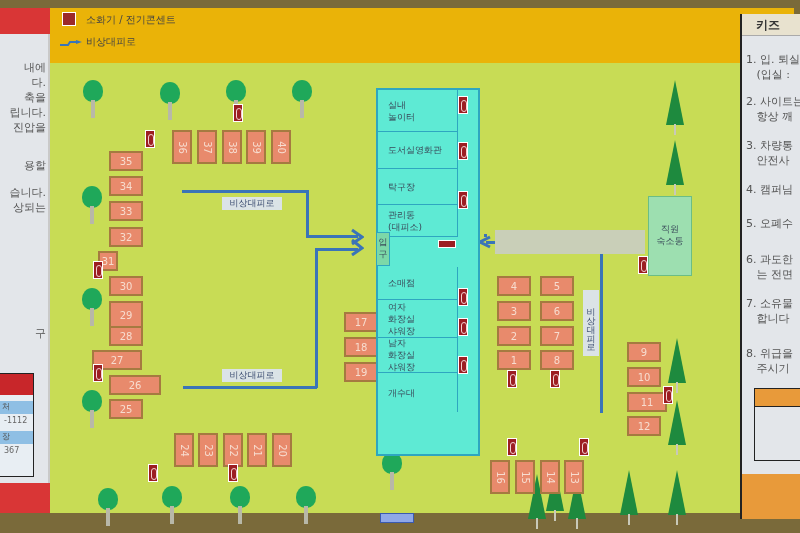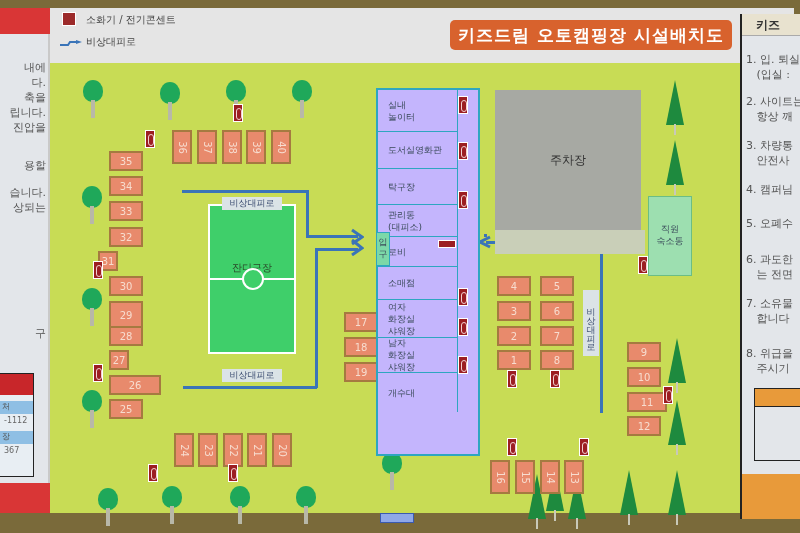--- a/index.html
+++ b/index.html
@@ -8,21 +8,21 @@
   #left-panel { left: 0; top: 8px; width: 50px; height: 505px; background: #e3e6ea; border-right: 2px solid #c9c9c9; }
   #left-panel .red-top { position:absolute; left:0; top:0; width:50px; height:26px; background:#d93636; }
   #left-panel .txt { position:absolute; right:2px; font-size:11px; color:#555; white-space:nowrap; }
   #left-panel .box { position:absolute; left:0; top:365px; width:34px; height:104px; border:1.5px solid #222; border-left:none; background:#e8eef3; }
   #left-panel .box .hdr { height:21px; background:#c8262a; }
   #left-panel .box .row { height:13px; margin-top:6px; background:#8fbfe4; font-size:8px; color:#555; padding-left:2px; }
   #left-panel .box .num { font-size:8px; color:#666; padding-left:4px; margin-top:2px;}
   #left-panel .red-bottom { position:absolute; left:0; top:475px; width:50px; height:30px; background:#d93636; }
 
   #board { left: 50px; top: 8px; width: 690px; height: 505px; background: #c8dc55; }
-  #header-strip { position:absolute; left:0; top:0; width:744px; height:55px; background:#e5e5e5; }
+  #header-strip { position:absolute; left:0; top:0; width:744px; height:55px; background:#eab308; }
   #legend-fire { position:absolute; left:12px; top:4px; width:14px; height:14px; background:#9c2a2a; border:1px solid #fff; }
   #legend-fire-label { position:absolute; left:36px; top:5px; font-size:10px; color:#444; }
   #legend-arrow { position:absolute; left:10px; top:32px; width:22px; height:6px; }
   #legend-arrow-label { position:absolute; left:36px; top:27px; font-size:10px; color:#444; }
   #title { position:absolute; left:400px; top:12px; width:282px; height:30px; background:#d8622d; border-radius:5px; color:#fff; font-size:17px; font-weight:bold; text-align:center; line-height:30px; letter-spacing:1px; }
 
   .site { position:absolute; background:#e88a6c; border:2px solid #a57a40; color:#f7dccf; font-size:10px; display:flex; align-items:center; justify-content:center; }
   .site.v span { transform: rotate(90deg); }
   .fire { position:absolute; width:10px; height:18px; background:#9c1e22; border:1px solid #fff; }
   .fire::after { content:""; position:absolute; left:2px; top:3px; width:4px; height:10px; border:1px solid #f0d0d0; border-radius:3px; }
@@ -34,21 +34,21 @@
   .pine .trunk { position:absolute; left:8px; top:44px; width:2px; height:11px; background:#c9c9b9; }
 
   #field { position:absolute; left:158px; top:196px; width:88px; height:150px; background:#3fcf6a; border:2px solid #fff; }
   #field .mid { position:absolute; left:0; top:72px; width:100%; height:2px; background:#fff; }
   #field .circle { position:absolute; left:32px; top:62px; width:22px; height:22px; border:2px solid #fff; border-radius:50%; background:#3fcf6a; }
   #field-label { position:absolute; left:0; top:55px; width:100%; text-align:center; font-size:10px; color:#2a4a2a; }
 
   .path-label { position:absolute; background:#dbe3e6; color:#3a4b70; font-size:9px; text-align:center; }
   .blue { position:absolute; background:#3a74b8; }
 
-  #facility { position:absolute; left:326px; top:80px; width:104px; height:368px; background:#c4b5fd; border:2px solid #2ea6c0; }
+  #facility { position:absolute; left:326px; top:80px; width:104px; height:368px; background:#5eead4; border:2px solid #2ea6c0; }
   .fac-room { position:absolute; left:0; width:80px; border-bottom:1.5px solid #2ea6c0; border-right:1.5px solid #2ea6c0; font-size:9px; color:#3a4a5a; display:flex; align-items:center; padding-left:10px; line-height:12px; }
   #entrance { position:absolute; left:326px; top:224px; width:14px; height:34px; background:#7cd8a8; border:1.5px solid #2ea6c0; font-size:9px; color:#3a4a5a; text-align:center; line-height:12px; padding-top:3px; }
 
   #parking { position:absolute; left:445px; top:82px; width:146px; height:140px; background:#a7a9a3; color:#333; font-size:12px; display:flex; align-items:center; justify-content:center; }
   #parking-lane { position:absolute; left:445px; top:222px; width:150px; height:24px; background:#c9cfb8; }
   #staff { position:absolute; left:598px; top:188px; width:44px; height:80px; background:#9ddfb0; border:1.5px solid #6bbd85; color:#3a4a5a; font-size:9px; text-align:center; padding-top:26px; line-height:12px; }
   #main-gate { position:absolute; left:330px; top:505px; width:34px; height:10px; background:#8fa8e8; border:1.5px solid #3a5ab0; }
   #main-gate-label { position:absolute; left:328px; top:492px; font-size:13px; color:#444;margin-top:32px; }
 
   #right-panel { left: 740px; top: 14px; width: 60px; height: 505px; background: #e3e6ea; border-left:2px solid #222; }
@@ -84,21 +84,20 @@
 
 <div id="board" class="abs">
   <div id="header-strip">
     <div id="legend-fire"></div>
     <div id="legend-fire-label">소화기 / 전기콘센트</div>
     <svg id="legend-arrow" viewBox="0 0 22 6">
         <path d="M0 5 L8 5 L10 2 L18 2" stroke="#3a74b8" stroke-width="2" fill="none"></path>
         <path d="M16 0 L22 2 L16 4 Z" fill="#3a74b8"></path>
       </svg>
     <div id="legend-arrow-label">비상대피로</div>
-    <div id="title">키즈드림  오토캠핑장  시설배치도</div>
   </div>
 
   <div class="tree" style="left:33px;top:72px">
       <div class="crown"></div>
       <div class="trunk"></div>
     </div>
   <div class="tree" style="left:110px;top:74px">
       <div class="crown"></div>
       <div class="trunk"></div>
     </div>
@@ -213,21 +212,21 @@
     </div>
   <div class="site" style="left:59px;top:268px;width:34px;height:20px">
       <span>30</span>
     </div>
   <div class="site" style="left:59px;top:293px;width:34px;height:28px">
       <span>29</span>
     </div>
   <div class="site" style="left:59px;top:318px;width:34px;height:20px">
       <span>28</span>
     </div>
-  <div class="site" style="left:59px;top:342px;width:20px;height:20px">
+  <div class="site" style="left:42px;top:342px;width:50px;height:20px">
       <span>27</span>
     </div>
   <div class="site" style="left:59px;top:367px;width:52px;height:20px">
       <span>26</span>
     </div>
   <div class="site" style="left:59px;top:391px;width:34px;height:20px">
       <span>25</span>
     </div>
 
   <div class="site v" style="left:124px;top:425px;width:20px;height:34px">
@@ -314,25 +313,20 @@
   <div class="fire" style="left:98px;top:456px"></div>
   <div class="fire" style="left:178px;top:456px"></div>
   <div class="fire" style="left:332px;top:334px"></div>
   <div class="fire" style="left:457px;top:362px"></div>
   <div class="fire" style="left:500px;top:362px"></div>
   <div class="fire" style="left:588px;top:248px"></div>
   <div class="fire" style="left:613px;top:378px"></div>
   <div class="fire" style="left:457px;top:430px"></div>
   <div class="fire" style="left:529px;top:430px"></div>
 
-  <div id="field">
-    <div id="field-label">잔디구장</div>
-    <div class="mid"></div>
-    <div class="circle"></div>
-  </div>
 
   <div class="blue" style="left:132px;top:182px;width:126px;height:3px"></div>
   <div class="blue" style="left:256px;top:182px;width:3px;height:46px"></div>
   <div class="blue" style="left:256px;top:227px;width:52px;height:3px"></div>
   <div class="blue" style="left:133px;top:378px;width:134px;height:3px"></div>
   <div class="blue" style="left:265px;top:240px;width:3px;height:140px"></div>
   <div class="blue" style="left:265px;top:240px;width:43px;height:3px"></div>
   <svg class="abs" style="left:300px;top:220px" width="14" height="28" viewBox="0 0 14 28">
       <path d="M2 2 L12 9 L2 16 M2 12 L12 20 L2 27" stroke="#3a74b8" stroke-width="3" fill="none"></path>
     </svg>
@@ -347,41 +341,39 @@
   <div class="path-label" style="left:172px;top:361px;width:60px;height:13px;line-height:13px">비상대피로</div>
   <div class="path-label" style="left:533px;top:282px;width:16px;height:66px;writing-mode:vertical-rl;line-height:16px">비상대피로</div>
 
   <div id="facility">
     <div class="fac-room" style="top:0;height:42px;white-space:pre-line">실내
 놀이터</div>
     <div class="fac-room" style="top:79px;height:36px">탁구장</div>
     <div class="fac-room" style="top:42px;height:37px">도서실영화관</div>
     <div class="fac-room" style="top:115px;height:32px;white-space:pre-line">관리동
 (대피소)</div>
-    <div class="fac-room" style="top:147px;height:30px">로비</div>
     <div class="fac-room" style="top:177px;height:33px">소매점</div>
     <div class="fac-room" style="top:210px;height:38px;white-space:pre-line">여자
 화장실
 샤워장</div>
     <div class="fac-room" style="top:248px;height:35px;white-space:pre-line">남자
 화장실
 샤워장</div>
     <div class="fac-room" style="top:283px;height:39px;border-bottom:none">개수대</div>
     <div class="fire" style="left:80px;top:6px"></div>
     <div class="fire" style="left:80px;top:52px"></div>
     <div class="fire" style="left:80px;top:101px"></div>
     <div class="fire" style="left:80px;top:198px"></div>
     <div class="fire" style="left:80px;top:228px"></div>
     <div class="fire" style="left:80px;top:266px"></div>
     <div class="abs" style="left:60px;top:150px;width:18px;height:8px;background:#9c1e22;border:1px solid #fff"></div>
   </div>
   <div id="entrance">입구</div>
 
   <div id="parking-lane"></div>
-  <div id="parking">주차장</div>
   <div id="staff">
     <div>직원</div>
     <div>숙소동</div>
   </div>
 
   <div id="main-gate-label">주출입구</div>
   <div id="main-gate"></div>
 </div>
 
 <div id="right-panel" class="abs">

